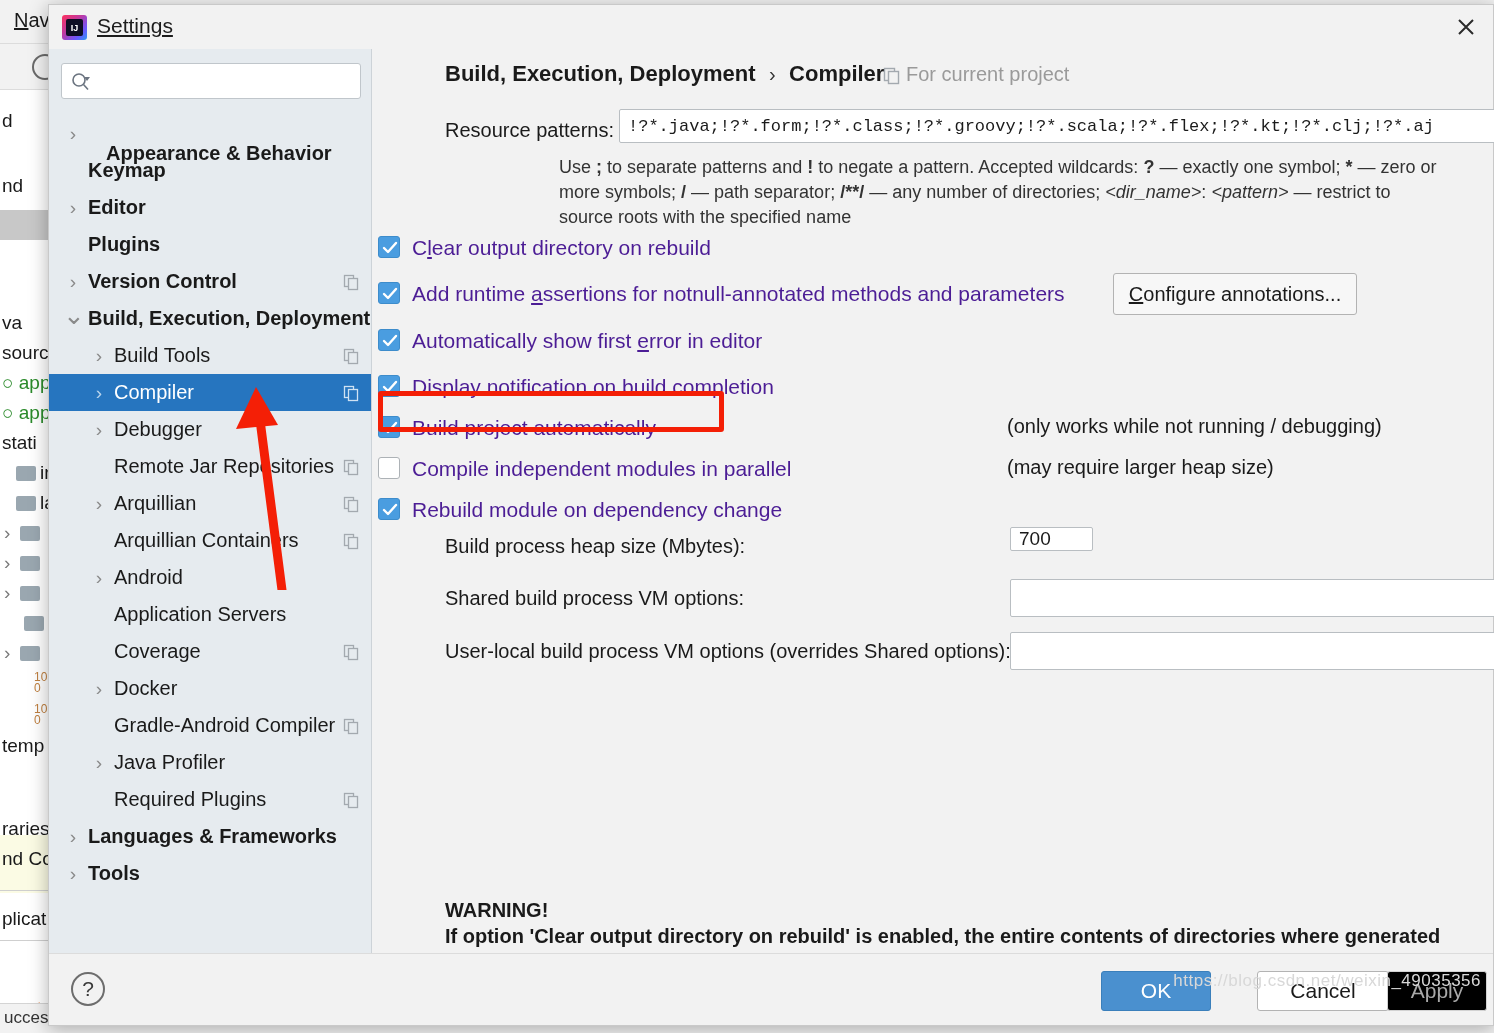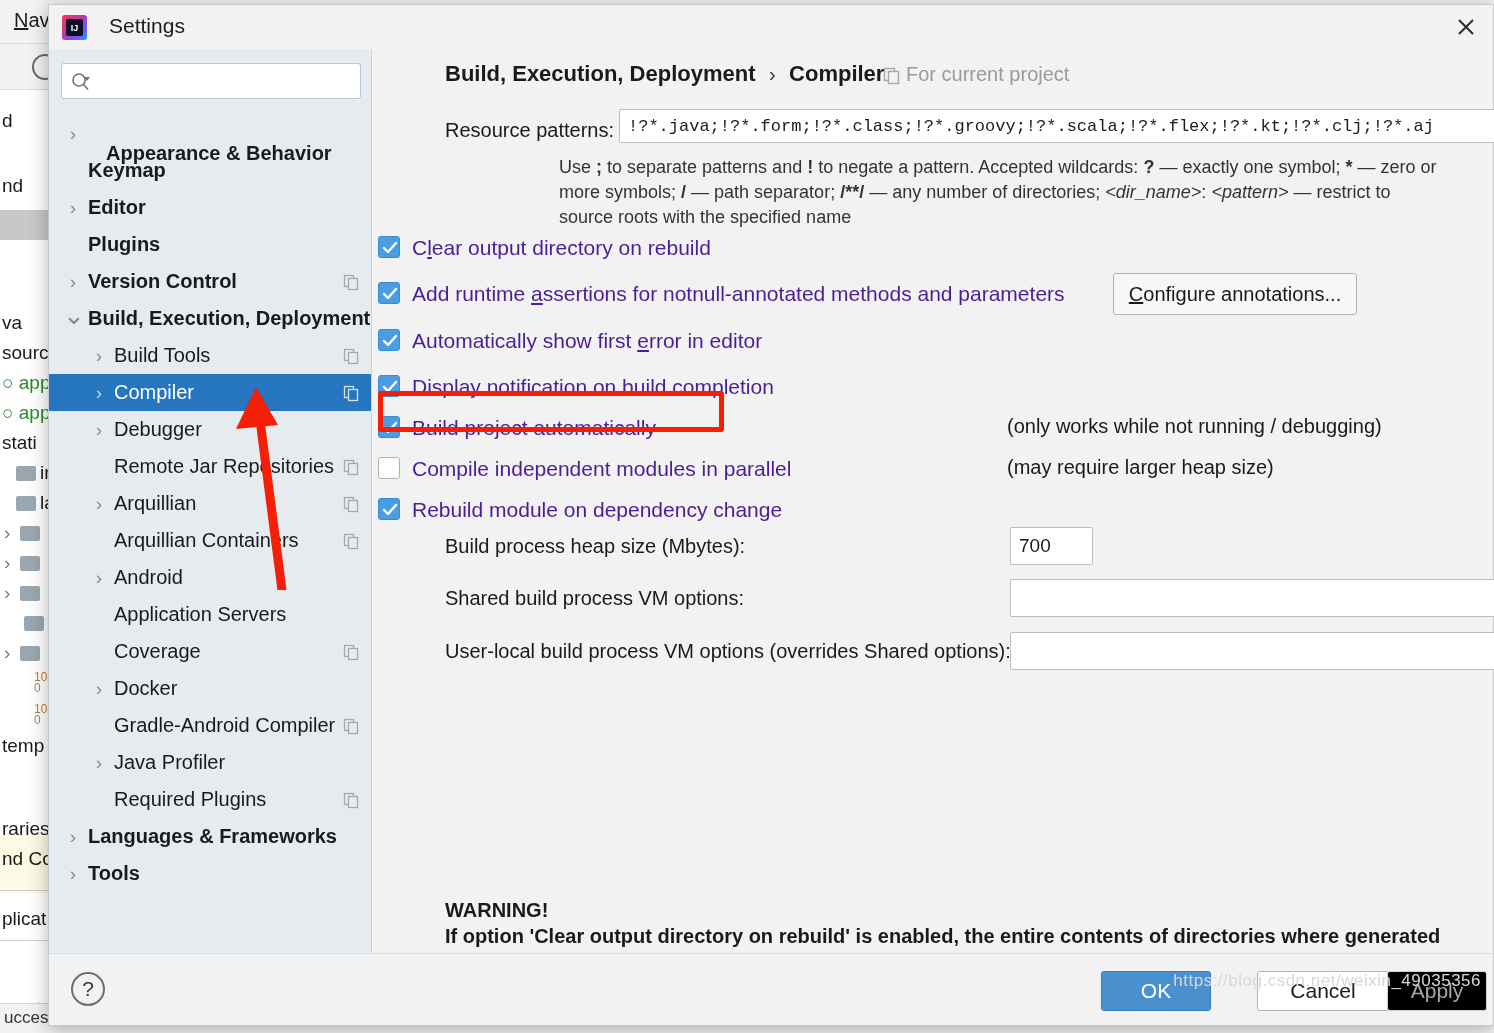--- a/index.html
+++ b/index.html
@@ -77,22 +77,22 @@
     box-shadow: 0 3px 18px rgba(0,0,0,.30);
   }
   .titlebar {
     position: absolute; left: 0; top: 0; width: 100%; height: 44px;
     background: #f2f2f2;
   }
   .title-logo {
     position: absolute; left: 12px; top: 9px; width: 27px; height: 27px;
   }
   .title-text {
-    position: absolute; left: 60px; top: 9px;
-    font-size: 21px; color: #1c1c1c;
+    position: absolute; left: 48px; top: 9px;
+    font-size: 21px; color: #1c1c1c; text-decoration: underline;
   }
   .close-btn {
     position: absolute; right: 0; top: 0; width: 54px; height: 44px;
     display: flex; align-items: center; justify-content: center;
     cursor: pointer;
   }
   .close-btn svg { display: block; }
 
   
   .sidebar {
@@ -516,21 +516,21 @@
             </span>
             <span class="cblabel"><span>Rebuild module on dependency change</span><span></span></span>
           </div>
         </div>
 
       <button class="btn-std" style="left:740px; top:224px; width:244px; height:42px;">
         <span><u>C</u><span>onfigure annotations...</span></span>
       </button>
 
       <div class="row-label" style="left:72px; top:486px;">Build process heap size (Mbytes):</div>
-      <div class="text-field plain" style="left:637px; top:478px; width:83px; height:38px;">
+      <div class="text-field plain" style="left:637px; top:478px; width:83px; height:24px;">
         <input type="text" value="700" style="">
       </div>
 
       <div class="row-label" style="left:72px; top:538px;">Shared build process VM options:</div>
       <div class="text-field plain" style="left:637px; top:530px; width:803px; height:38px;">
         <input type="text" value="" style="">
       </div>
 
       <div class="row-label" style="left:72px; top:591px;">User-local build process VM options (overrides Shared options):</div>
       <div class="text-field plain" style="left:637px; top:583px; width:803px; height:38px;">

